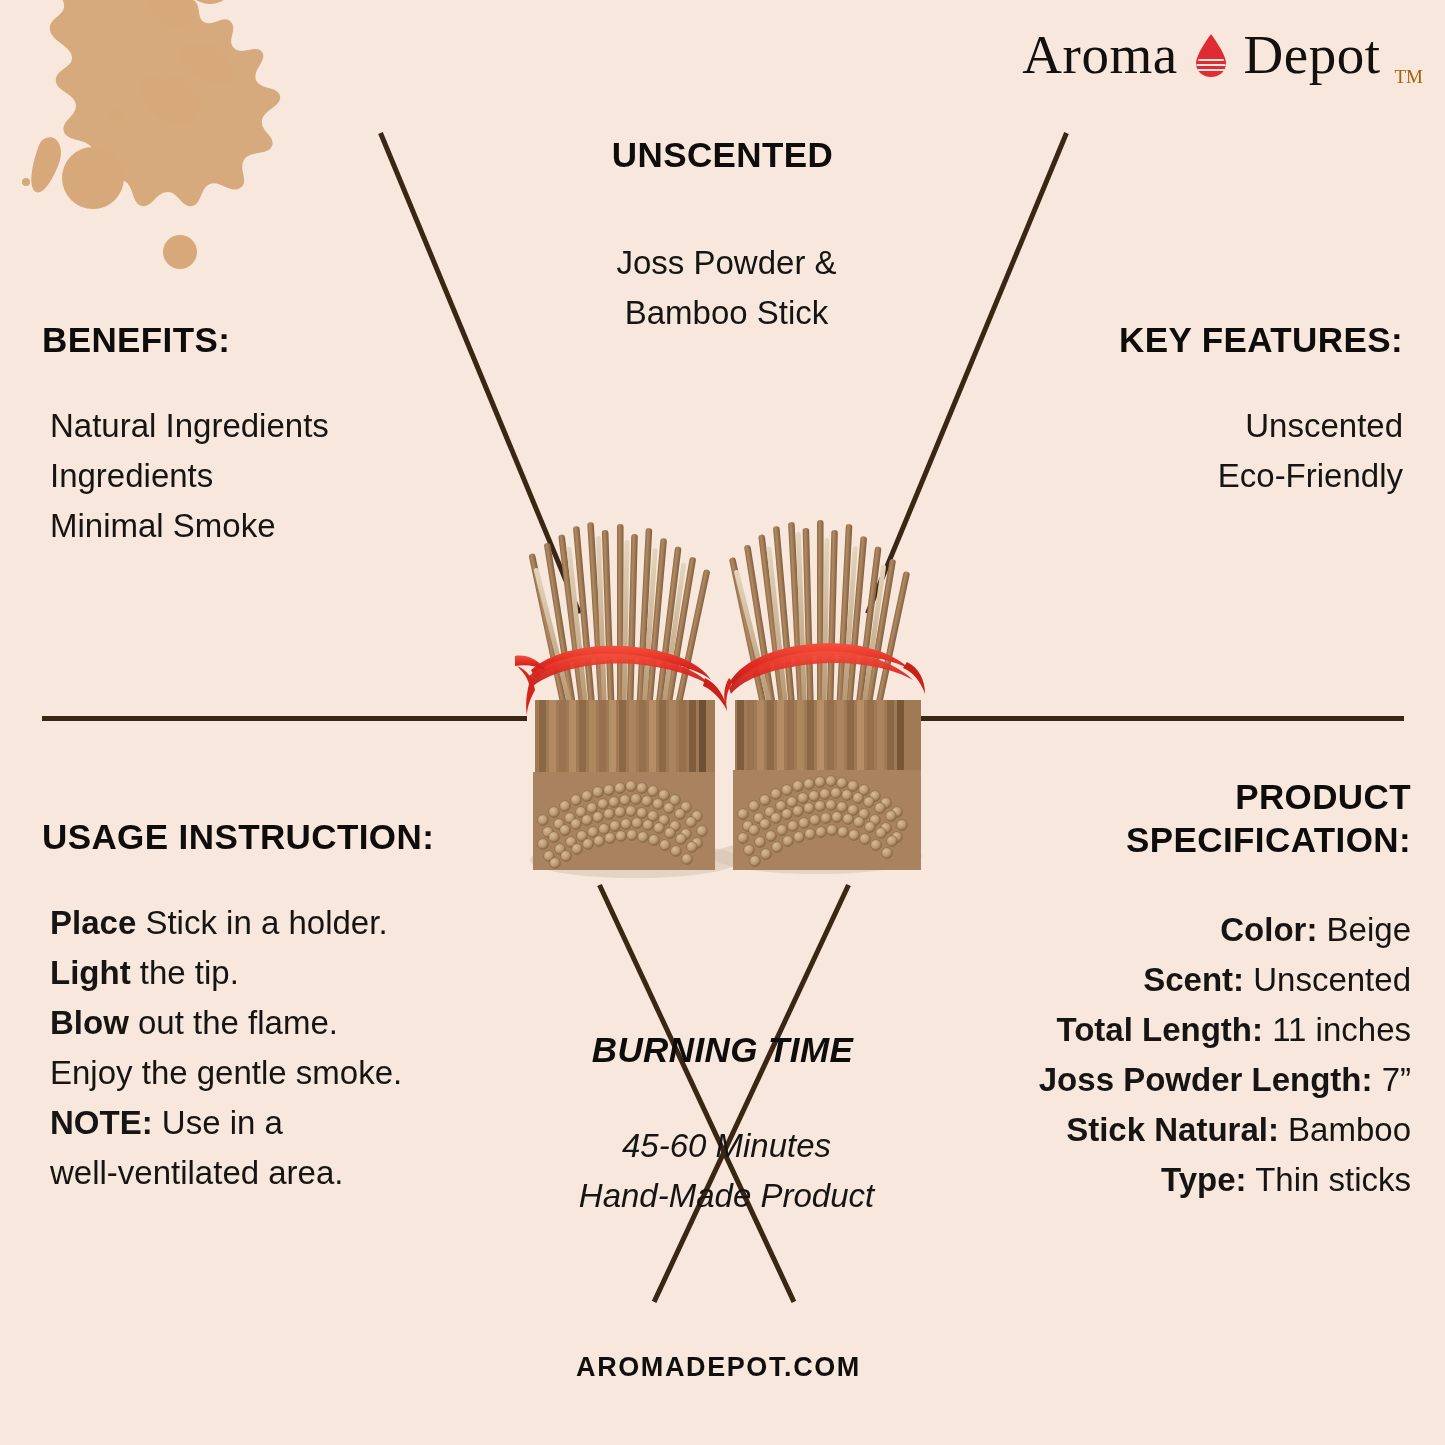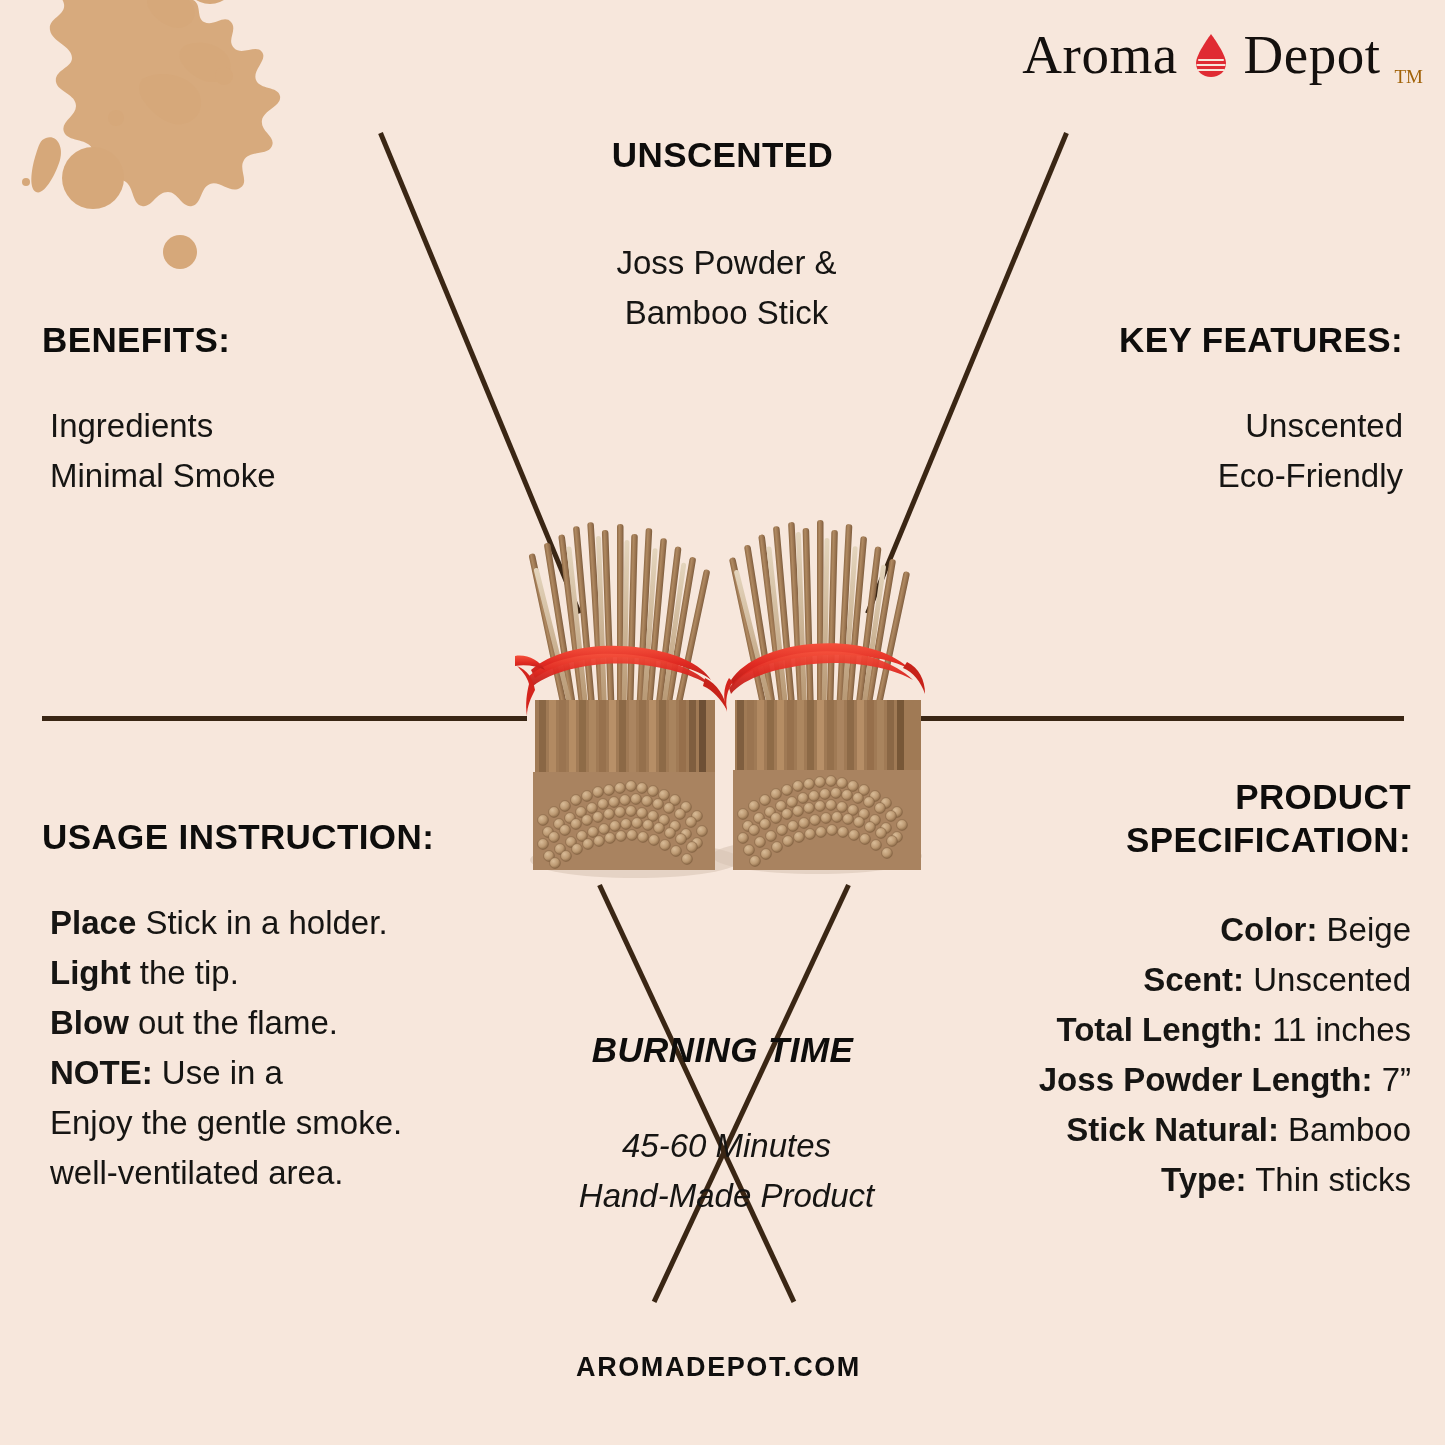--- a/index.html
+++ b/index.html
@@ -511,41 +511,42 @@
     <h2 class="hdr">UNSCENTED</h2>
     <div class="list">
       <p class="body-txt">Joss Powder &amp;</p>
       <p class="body-txt">Bamboo Stick</p>
     </div>
   </div>
 
   <div class="panel" id="panel-benefits">
     <h2 class="hdr">BENEFITS:</h2>
     <div class="list">
+      <p class="body-txt">Natural Ingredients</p>
       <p class="body-txt">Ingredients</p>
       <p class="body-txt">Minimal Smoke</p>
     </div>
   </div>
 
   <div class="panel" id="panel-keyfeatures">
     <h2 class="hdr">KEY FEATURES:</h2>
     <div class="list">
       <p class="body-txt">Unscented</p>
       <p class="body-txt">Eco-Friendly</p>
     </div>
   </div>
 
   <div class="panel" id="panel-usage">
     <h2 class="hdr">USAGE INSTRUCTION:</h2>
     <div class="list" id="usage-list">
         <p class="body-txt"><span class="b">Place</span><span> Stick in a holder.</span></p>
         <p class="body-txt"><span class="b">Light</span><span> the tip.</span></p>
         <p class="body-txt"><span class="b">Blow</span><span> out the flame.</span></p>
+        <p class="body-txt"><span>Enjoy the gentle smoke.</span></p>
         <p class="body-txt"><span class="b">NOTE:</span><span> Use in a</span></p>
-        <p class="body-txt"><span>Enjoy the gentle smoke.</span></p>
         <p class="body-txt"><span>well-ventilated area.</span></p>
       </div>
   </div>
 
   <div class="panel" id="panel-burning">
     <h2 class="hdr">BURNING TIME</h2>
     <div class="list">
       <p class="body-txt">45-60 Minutes</p>
       <p class="body-txt">Hand-Made Product</p>
     </div>

